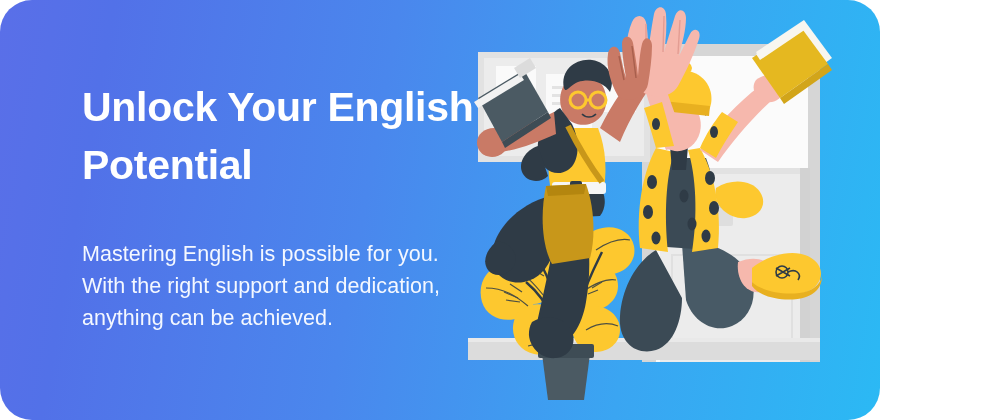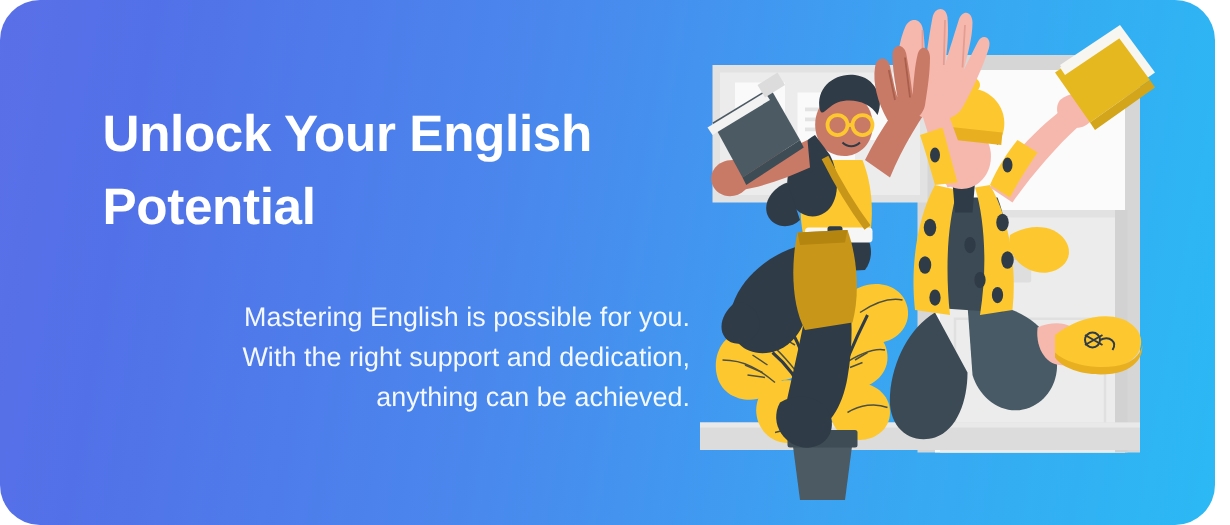--- a/index.html
+++ b/index.html
@@ -7,21 +7,21 @@
     margin: 0;
     padding: 0;
     background: #ffffff;
   }
   body {
     font-family: "Liberation Sans", sans-serif;
   }
 
   .banner {
     position: relative;
-    width: 972px;
+    width: 880px;
     height: 420px;
     border-radius: 32px;
     overflow: hidden;
     background: linear-gradient(100deg, #5a6fe8 0%, #5271e8 12%, #4a87ed 42%, #3aa5f2 72%, #2bb9f4 100%);
     box-sizing: border-box;
   }
 
   
   .text-col {
     position: absolute;
@@ -43,21 +43,20 @@
 
   .subtext {
     margin: 0;
     padding-top: 44px;
     color: #f4f8ff;
     font-size: 21.5px;
     line-height: 32px;
     font-weight: normal;
     letter-spacing: 0.05px;
     white-space: pre-line;
-    text-align: right;
   }
 
   
   .illustration {
     position: absolute;
     right: 0;
     top: 0;
     width: 420px;
     height: 420px;
     z-index: 2;

